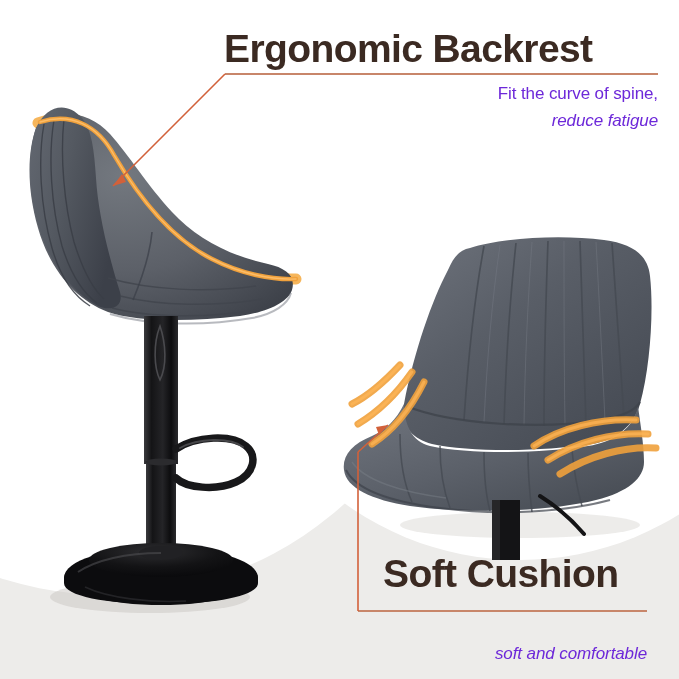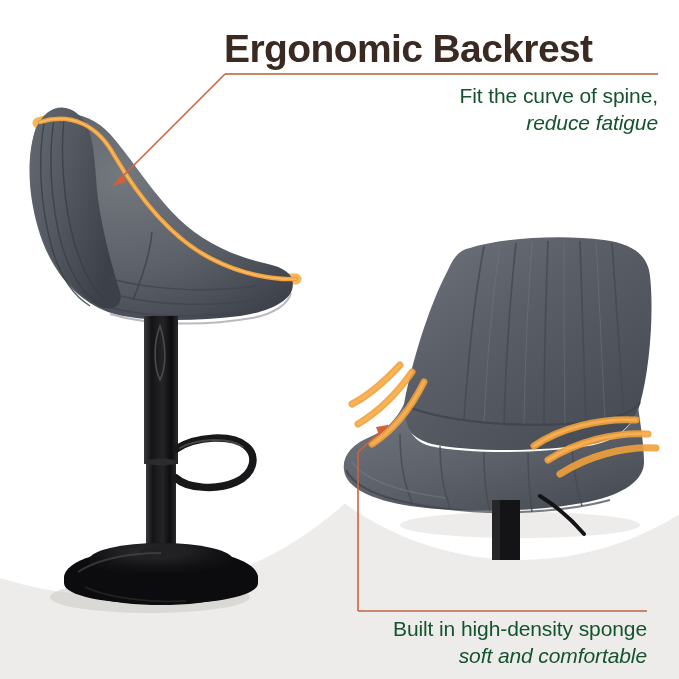--- a/index.html
+++ b/index.html
@@ -24,22 +24,22 @@
     position:absolute;
     white-space:nowrap;
   }
   .headline {
     font-size:39px;
     font-weight:bold;
     letter-spacing:-0.6px;
     color:#3b2a22;
   }
   .sub {
-    font-size:21px;
-    color:#14532d;
+    font-size:17px;
+    color:#6d28d9;
     letter-spacing:-0.1px;
   }
   #h1-title { left:224px; top:27px; }
   #h1-sub1 { left:658px; top:84px; transform:translateX(-100%); }
   #h1-sub2 { left:658px; top:111px; transform:translateX(-100%);font-style:italic; }
   #h2-title { left:383px; top:552px; }
   #h2-sub1 { left:647px; top:617px; transform:translateX(-100%); }
   #h2-sub2 { left:647px; top:644px; transform:translateX(-100%);font-style:italic; }
 </style>
 </head>
@@ -268,16 +268,16 @@
       <line x1="358" y1="611" x2="358" y2="452" stroke="#d2613a" stroke-width="1.6"></line>
       <line x1="358" y1="452" x2="388" y2="425" stroke="#d2613a" stroke-width="1.6"></line>
       <polygon points="388,425 376,427 379,435" fill="#d2613a"></polygon>
     </g>
   </svg>
 
   <div class="txt headline" id="h1-title">Ergonomic Backrest</div>
   <div class="txt sub" id="h1-sub1">Fit the curve of spine,</div>
   <div class="txt sub" id="h1-sub2">reduce fatigue</div>
 
-  <div class="txt sub" id="h2-sub1">Built in high-density sponge</div>
+  <div class="txt headline" id="h2-title">Soft Cushion</div>
   <div class="txt sub" id="h2-sub2">soft and comfortable</div>
 
 </div>
 
 </body></html>

